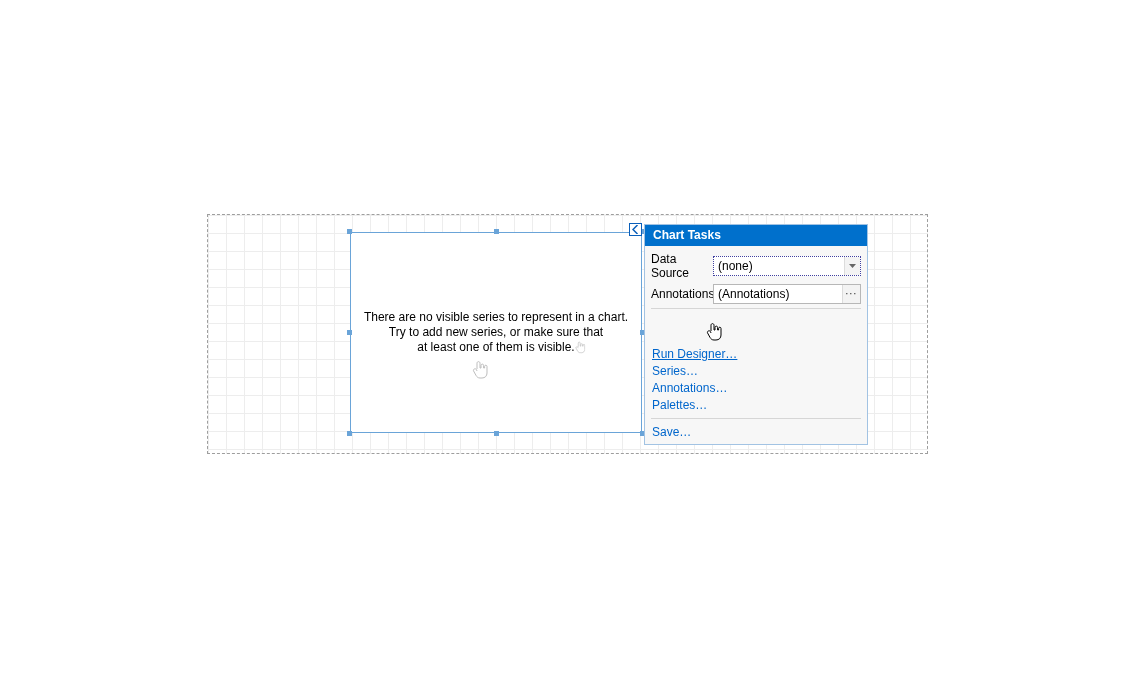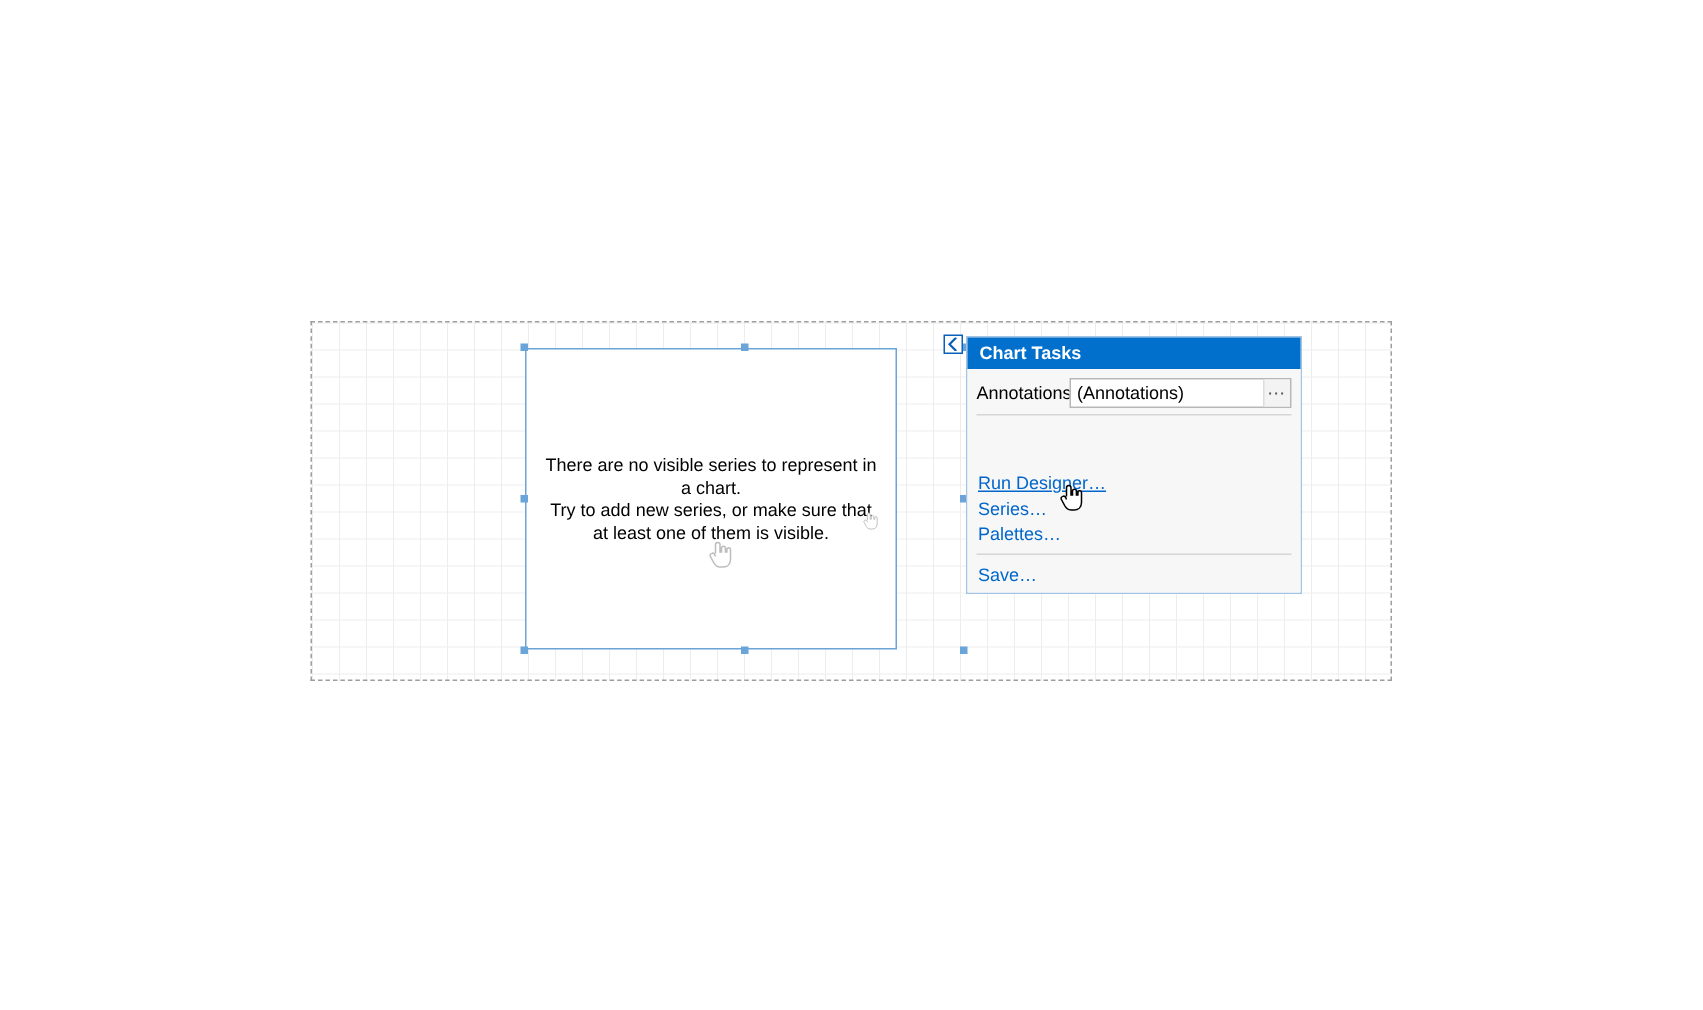--- a/index.html
+++ b/index.html
@@ -29,21 +29,21 @@
       linear-gradient(to right, #ededed 1px, transparent 1px),
       linear-gradient(to bottom,#ededed 1px, transparent 1px);
     background-size: 18px 18px;
   }
 
   
   .chart-shell {
     position: absolute;
     left: 350px;
     top: 232px;
-    width: 248px;
+    width: 292px;
     height: 201px;
     border: 1px solid #6aa4d8;
     background: #ffffff;
     display: flex;
     align-items: center;
     justify-content: center;
     text-align: center;
     padding: 8px;
   }
   .chart-message {
@@ -179,33 +179,45 @@
 <div class="glyph" style="left:629px; top:223px">
   <svg width="7" height="9" viewBox="0 0 7 9">
     <path d="M5.5 0 L1 4.5 L5.5 9" fill="none" stroke="#0a5fba" stroke-width="1.5"></path>
   </svg>
 </div>
 
 <div class="tasks-popup">
   <div class="tasks-title">Chart Tasks</div>
   <div class="tasks-body">
 
+    <div class="prop-row">
+      <div class="prop-label">Data Source</div>
+      <div class="prop-value focus">
+        <div class="prop-value-text">(none)</div>
+        <div class="prop-btn dd">
+          <svg width="7" height="4" viewBox="0 0 7 4">
+            <path d="M0 0 L3.5 4 L7 0 Z" fill="#666"></path>
+          </svg>
+        </div>
+      </div>
+    </div>
 
     <div class="prop-row">
       <div class="prop-label">Annotations</div>
       <div class="prop-value">
         <div class="prop-value-text">(Annotations)</div>
         <div class="prop-btn ellipsis">···</div>
       </div>
     </div>
 
     <div class="sep"></div>
 
     <a class="action-link hover">Run Designer…</a>
     <a class="action-link">Series…</a>
+    <a class="action-link">Annotations…</a>
     <a class="action-link">Palettes…</a>
 
     <div class="sep"></div>
 
     <a class="action-link">Save…</a>
   </div>
 </div>
 
 <div class="cursor" style="left:706px; top:322px">
   <svg width="16" height="20" viewBox="0 0 16 20">

